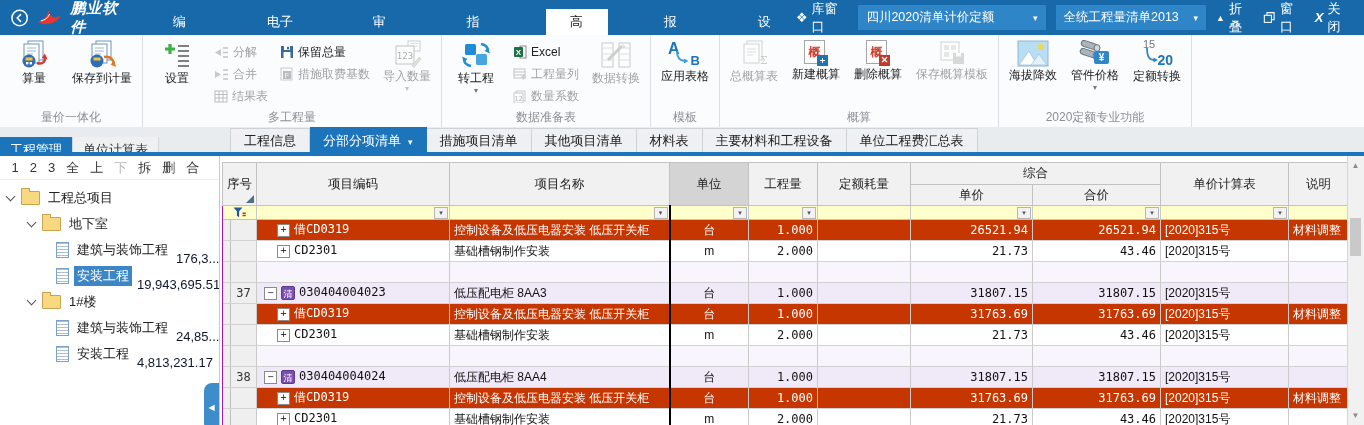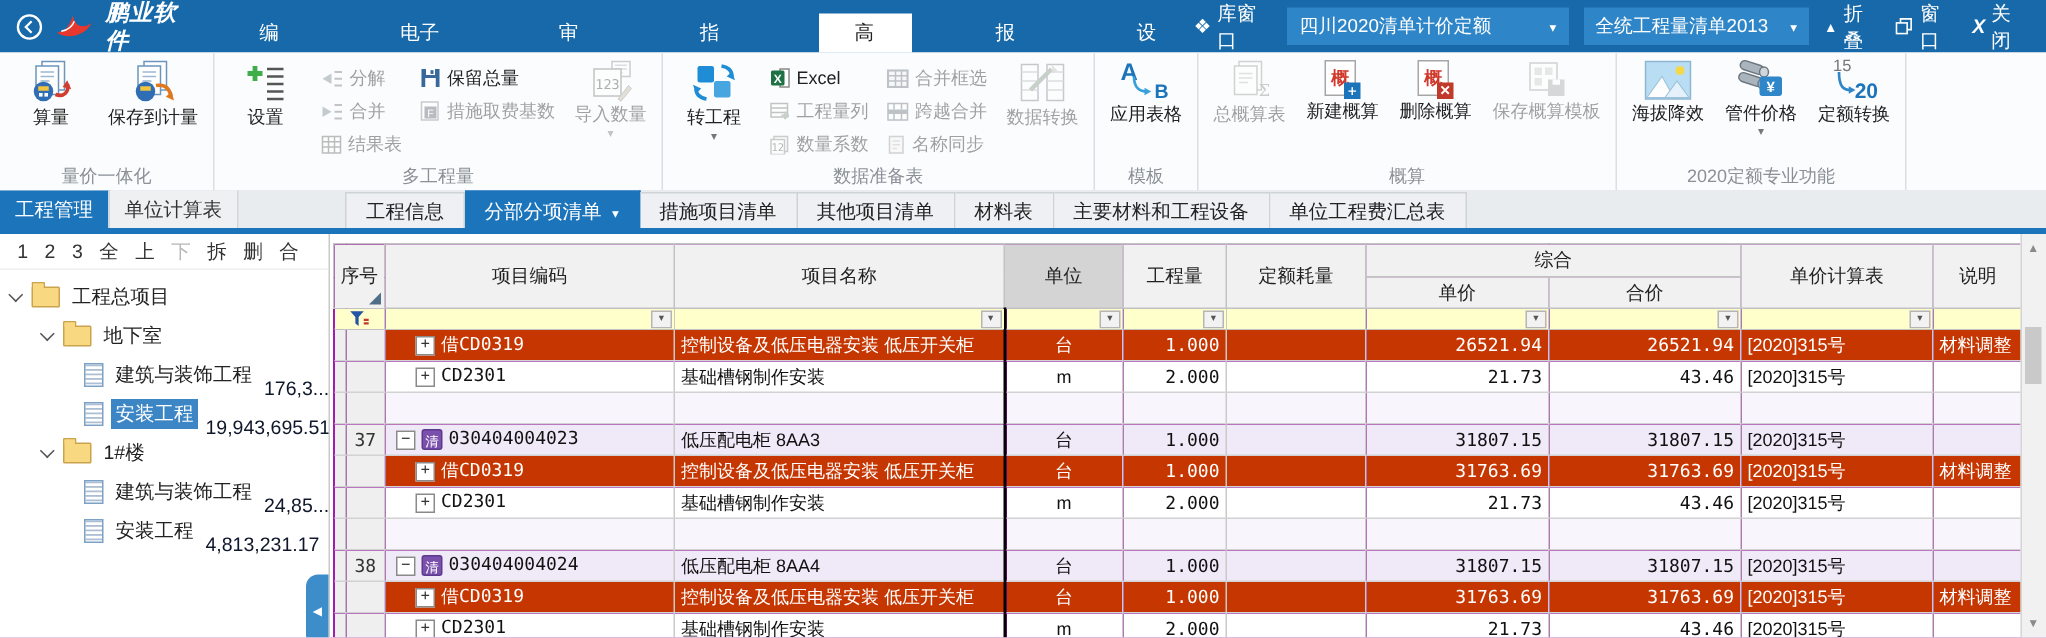--- a/index.html
+++ b/index.html
@@ -41,21 +41,21 @@
   .bdg-x{background:#c0392b;}
   .abicon{position:relative;width:34px;height:28px;}
   .abicon .A{position:absolute;left:0;top:0;color:#1c74bb;font-weight:bold;font-size:16px;}
   .abicon .B{position:absolute;right:2px;bottom:0;color:#1c74bb;font-weight:bold;font-size:13px;}
   .n1520{position:relative;width:32px;height:28px;}
   .n1520 .n15{position:absolute;left:2px;top:-2px;color:#777;font-size:11px;}
   .n1520 .n20{position:absolute;right:0;bottom:0;color:#1c74bb;font-weight:bold;font-size:14px;}
 
   
   #tabstrip{position:absolute;left:0;top:127px;width:1364px;height:25px;background:#e9ecef;}
-  .stabs{position:absolute;left:0;top:0;display:flex;height:25px;justify-content:space-between;}
+  .stabs{position:absolute;left:0;top:10px;display:flex;height:25px;justify-content:space-between;}
   .stab{height:25px;line-height:25px;padding:0 10px;font-size:13px;background:#eef0f2;color:#333;border-right:1px solid #d2d5d9;}
   .stab.active{background:#1c74bb;color:#fff;}
   #main-tabs{position:absolute;left:230px;top:0;display:flex;height:25px;}
   .mtab{height:23px;line-height:23px;padding:0 13px;background:#eef0f3;border:1px solid #ced3d8;border-left:none;font-size:13px;color:#222;margin-top:1px;}
   .mtab:first-child{border-left:1px solid #ced3d8;}
   .mtab.active{background:#1c74bb;color:#fff;border-color:#1c74bb;margin-top:0;height:25px;line-height:25px;}
   .mtab .tcaret{font-size:9px;margin-left:7px;}
   #bluebar{position:absolute;left:0;top:152px;width:1364px;height:4px;background:#1c74bb;}
 
   
@@ -299,44 +299,20 @@
             </svg>
             <span>工程量列</span>
           </div>
           <div class="smbtn disabled">
             <svg width="14" height="13" viewBox="0 0 14 13">
               <rect x="3" y="1" width="9" height="10" fill="#fff" stroke="#888"></rect>
               <rect x="1" y="3" width="9" height="10" fill="#fff" stroke="#888"></rect>
               <text x="5.5" y="10.5" font-size="7" fill="#555" text-anchor="middle" font-family="DejaVu Sans Mono,monospace">12</text>
             </svg>
             <span>数量系数</span>
-          </div>
-        </div>
-        <div class="smcol">
-          <div class="smbtn disabled">
-            <svg width="15" height="13" viewBox="0 0 15 13">
-              <rect x="1" y="1" width="13" height="11" fill="#eaf2fb" stroke="#3a7bbf" stroke-width="1.4"></rect>
-              <path d="M1 4.5h13M1 8h13M6 1v11M10 1v11" stroke="#3a7bbf"></path>
-            </svg>
-            <span>合并框选</span>
-          </div>
-          <div class="smbtn disabled">
-            <svg width="15" height="13" viewBox="0 0 15 13">
-              <rect x="1" y="1" width="13" height="11" fill="#fff" stroke="#3a7bbf"></rect>
-              <rect x="1" y="5" width="13" height="3" fill="#3a7bbf"></rect>
-              <path d="M5 1v4M10 1v4M5 8v4M10 8v4" stroke="#3a7bbf"></path>
-            </svg>
-            <span>跨越合并</span>
-          </div>
-          <div class="smbtn disabled">
-            <svg width="13" height="13" viewBox="0 0 13 13">
-              <rect x="2" y="1" width="9" height="11" fill="#f4f4f4" stroke="#999"></rect>
-              <path d="M4 4h5M4 6.5h5M4 9h3" stroke="#bbb"></path>
-            </svg>
-            <span>名称同步</span>
           </div>
         </div>
         <div class="bigbtn disabled">
           <svg class="ric" width="32" height="30" viewBox="0 0 32 30">
             <rect x="2" y="3" width="11" height="24" fill="#fff" stroke="#5a8ab5"></rect>
               <path d="M2 8h11M2 14h11M2 20h11" stroke="#9db8d2"></path>
             <rect x="19" y="3" width="11" height="24" fill="#fff" stroke="#5a8ab5"></rect>
               <path d="M19 8h11M19 14h11M19 20h11" stroke="#9db8d2"></path>
             <path d="M8 20 L22 6" stroke="#3fae49" stroke-width="3"></path>
             <path d="M22 3 L26 7 L23 9 Z" fill="#8fd19a"></path>

